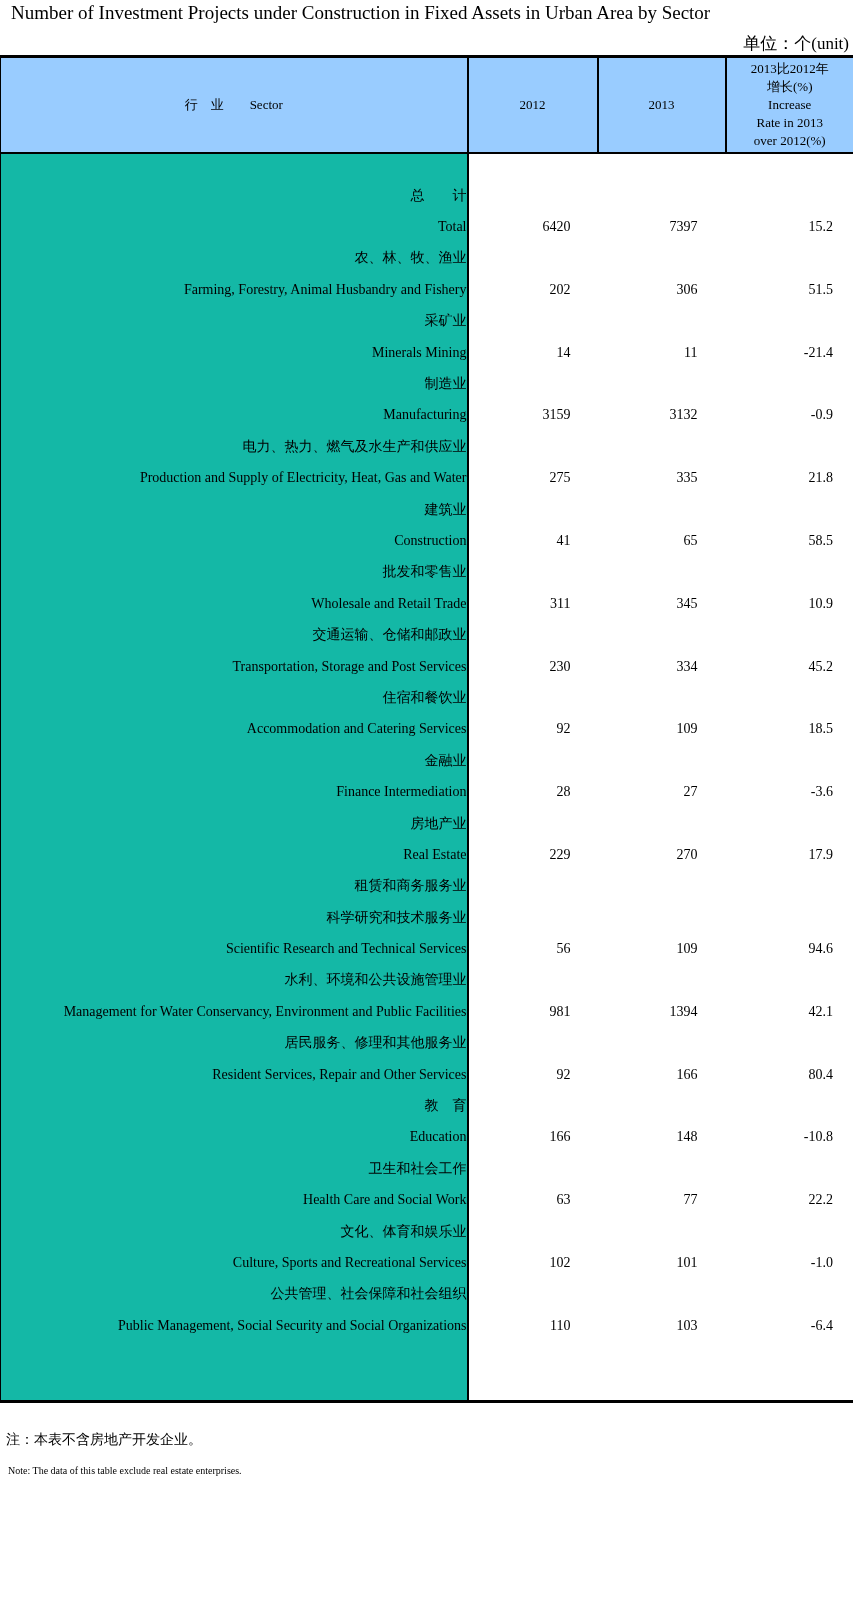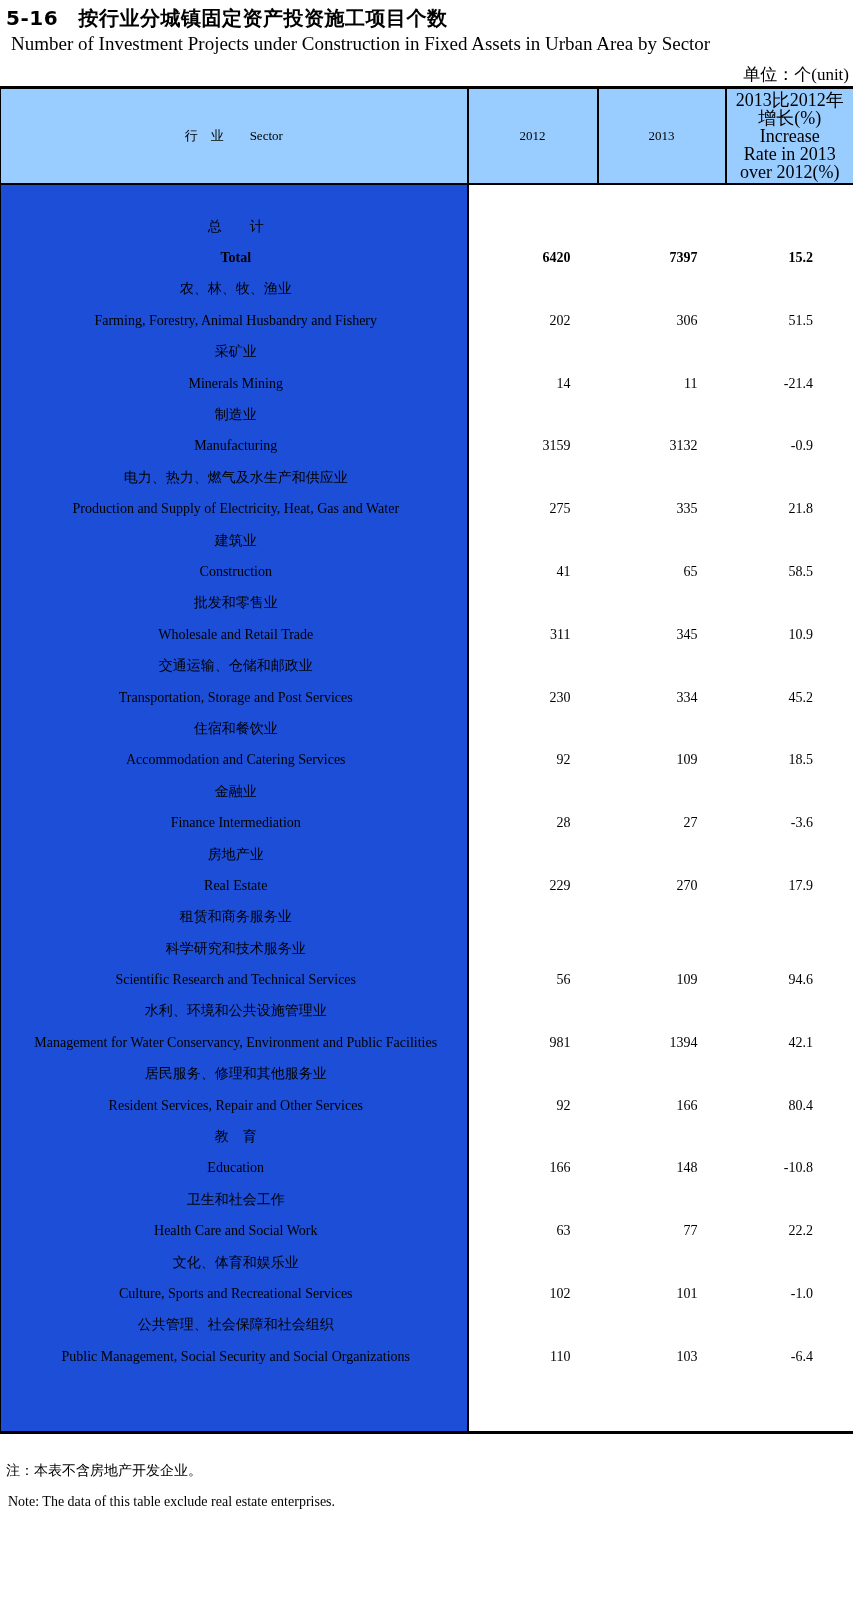--- a/index.html
+++ b/index.html
@@ -28,44 +28,43 @@
     border-top:3px solid #000; border-bottom:3px solid #000;
     border-left:1px solid #000; border-right:1px solid #000;
   }
   thead th {
     background:#99CCFF; font-weight:normal; font-size:13px;
     vertical-align:middle; text-align:center;
     border-bottom:2px solid #000; height:94px;
   }
   thead th + th { border-left:2px solid #000; }
   th.h-growth {
-    white-space:pre-line; font-size:18px; line-height:18px; padding:2px 0;
+    white-space:pre-line; font-size:13px; line-height:18px; padding:2px 0;
   }
   tbody td { font-size:14px; vertical-align:middle; }
   tbody td.c1 {
-    background:#1d4ed8; border-right:2px solid #000;
-    padding-left:4px; text-align:center;
+    background:#14b8a6; border-right:2px solid #000;
+    padding-left:4px; text-align:right;
   }
   tbody td.num { text-align:right; }
   tbody td.c2 { padding-right:27px; }
   tbody td.c3 { padding-right:28px; }
-  tbody td.c4 { padding-right:40px; }
+  tbody td.c4 { padding-right:20px; }
   tr.row { height:31.4px; }
   tr.sp-top { height:27px; }
   tr.sp-bot { height:60px; }
-  tr.bold-row td { font-weight:bold; }
+  tr.bold-row td { font-weight:normal; }
 
   .note-cn { font-size:14px; margin-top:28px; padding-left:6px; line-height:18px; }
-  .note-en { font-size:14px; margin-top:13px; padding-left:8px; line-height:18px; }
+  .note-en { font-size:10px; margin-top:13px; padding-left:8px; line-height:18px; }
 </style>
 </head>
 <body>
 
 <div class="page">
-  <div class="title-cn">5-16　按行业分城镇固定资产投资施工项目个数</div>
   <div class="title-en">Number of Investment Projects under Construction in Fixed Assets in Urban Area by Sector</div>
   <div class="unit">单位：个(unit)</div>
 
   <table>
     <colgroup>
       <col style="width:467px">
       <col style="width:130px">
       <col style="width:128px">
       <col style="width:128px">
     </colgroup>

